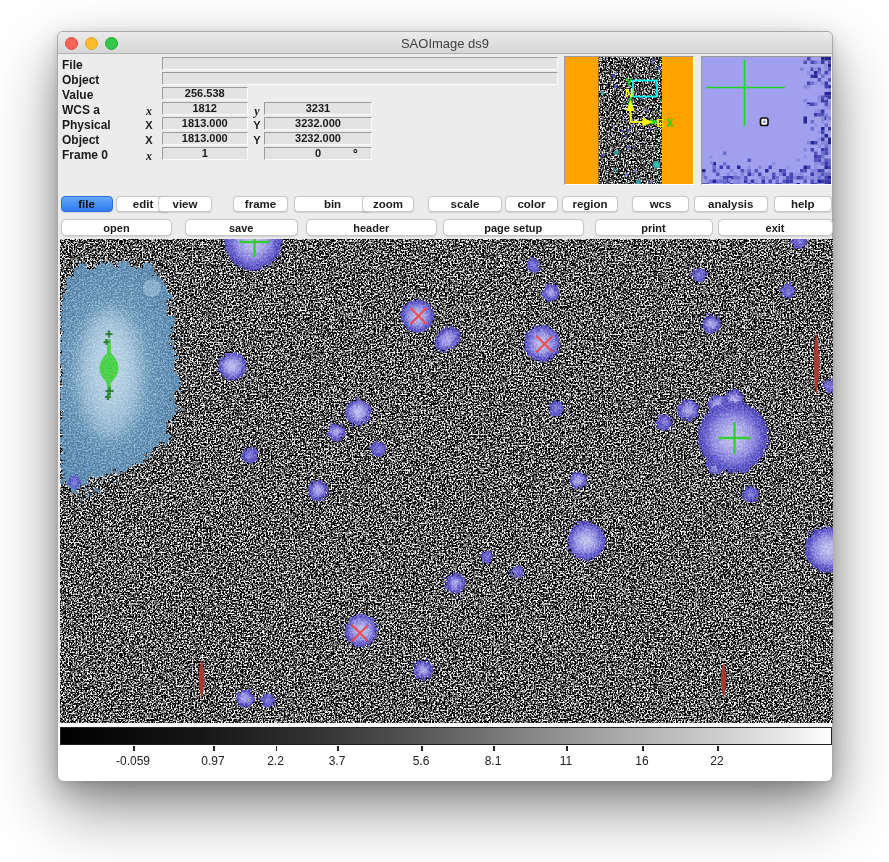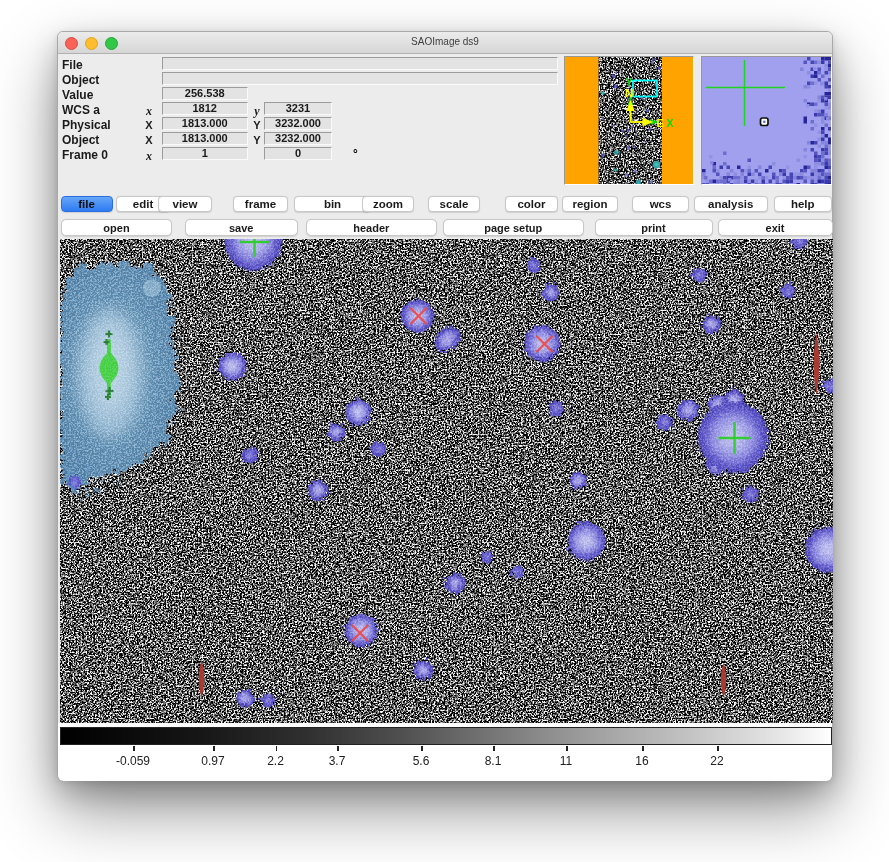--- a/index.html
+++ b/index.html
@@ -2,33 +2,33 @@
 <html><head><meta charset="utf-8">
 <style>
 * { margin:0; padding:0; box-sizing:border-box; }
 html,body { width:889px; height:862px; background:#fff; font-family:"Liberation Sans",sans-serif; overflow:hidden; }
 #win { position:absolute; left:57px; top:31px; width:776px; height:749px;
   background:#ececec; border:1px solid #a9a9a9; border-radius:6px;
   box-shadow: 0 30px 65px rgba(0,0,0,0.42), 0 12px 28px rgba(0,0,0,0.20), 0 2px 6px rgba(0,0,0,0.10); }
 #titlebar { position:absolute; left:0; top:0; right:0; height:22px;
   background:linear-gradient(#ebebeb,#d6d6d6); border-bottom:1px solid #b1b1b1;
   border-radius:5px 5px 0 0; }
-#title { position:absolute; width:100%; text-align:center; top:4px; font-size:10px; color:#404040; }
+#title { position:absolute; width:100%; text-align:center; top:4px; font-size:13px; color:#404040; }
 .tl { position:absolute; top:4.5px; width:13px; height:13px; border-radius:50%; }
 #info { position:absolute; left:0; top:22px; right:0; height:135px; }
 .irow { position:absolute; left:0; height:15px; width:100%; }
 .ilab { position:absolute; left:4px; top:1px; font-size:12px; font-weight:700; color:#1a1a1a; }
 .isub { position:absolute; top:2px; width:14px; text-align:center; font-size:11px; font-weight:700; color:#1a1a1a; }
 .it { font-style:italic; font-family:"Liberation Serif",serif; font-size:12px; font-weight:600; }
 .ifield { position:absolute; top:0.5px; height:13px; background:#e3e3e3;
   border:1px solid #9c9c9c; border-bottom-color:#fafafa; border-right-color:#fafafa;
   font-size:11px; font-weight:700; color:#1a1a1a; text-align:center; line-height:11px; }
 .wide { left:103.5px; width:396px; }
 .f1 { left:103.5px; width:86.5px; }
-.f2 { left:206px; width:68px; }
+.f2 { left:206px; width:108px; }
 .ideg { position:absolute; left:295px; top:0px; font-size:12px; font-weight:700; }
 #panner { position:absolute; left:506px; top:24px; width:130px; height:129px; background:#ffa300;
   border:1px solid #989898; border-bottom-color:#fff; border-right-color:#fff; }
 #magni { position:absolute; left:643px; top:24px; width:131px; height:129px; background:#a2a2ec;
   border:1px solid #989898; border-bottom-color:#fff; border-right-color:#fff; }
 .mbtn { position:absolute; top:164px; height:16px; background:#fff; border:1px solid #c8c8c8;
   border-radius:4px; font-size:11.5px; font-weight:700; color:#1a1a1a; text-align:center; line-height:14.5px;
   box-shadow:0 0.5px 1px rgba(0,0,0,0.12); }
 .mbtn.sel { background:linear-gradient(#66a7f8,#2e7bf2); color:#0c0c0c; border-color:#2a6fe2; }
 .mbtn2 { position:absolute; top:186.5px; height:17.5px; background:#fff; border:1px solid #c8c8c8;
@@ -431,21 +431,21 @@
 <rect x="58.5" y="61" width="7.5" height="7.5" rx="2" fill="#fffff2" stroke="#111" stroke-width="1.7"></rect>
 <rect x="61.2" y="63.7" width="2.2" height="2.2" fill="#5566ee"></rect>
 </svg>
     </div>
 <span class="mbtn sel" style="left:2.5px;width:52px">file</span>
 <span class="mbtn" style="left:58px;width:54px">edit</span>
 <span class="mbtn" style="left:100px;width:54px">view</span>
 <span class="mbtn" style="left:175px;width:55px">frame</span>
 <span class="mbtn" style="left:236px;width:77px">bin</span>
 <span class="mbtn" style="left:304px;width:52px">zoom</span>
-<span class="mbtn" style="left:370px;width:52px">scale</span>
+<span class="mbtn" style="left:370px;width:74px">scale</span>
 <span class="mbtn" style="left:447px;width:53px">color</span>
 <span class="mbtn" style="left:504px;width:56px">region</span>
 <span class="mbtn" style="left:574px;width:57px">wcs</span>
 <span class="mbtn" style="left:635.5px;width:74.5px">analysis</span>
 <span class="mbtn" style="left:715.5px;width:58.5px">help</span>
 <span class="mbtn2" style="left:3px;width:111px">open</span>
 <span class="mbtn2" style="left:127px;width:112.5px">save</span>
 <span class="mbtn2" style="left:248px;width:130.5px">header</span>
 <span class="mbtn2" style="left:384.5px;width:141.5px">page setup</span>
 <span class="mbtn2" style="left:536.5px;width:118px">print</span>

